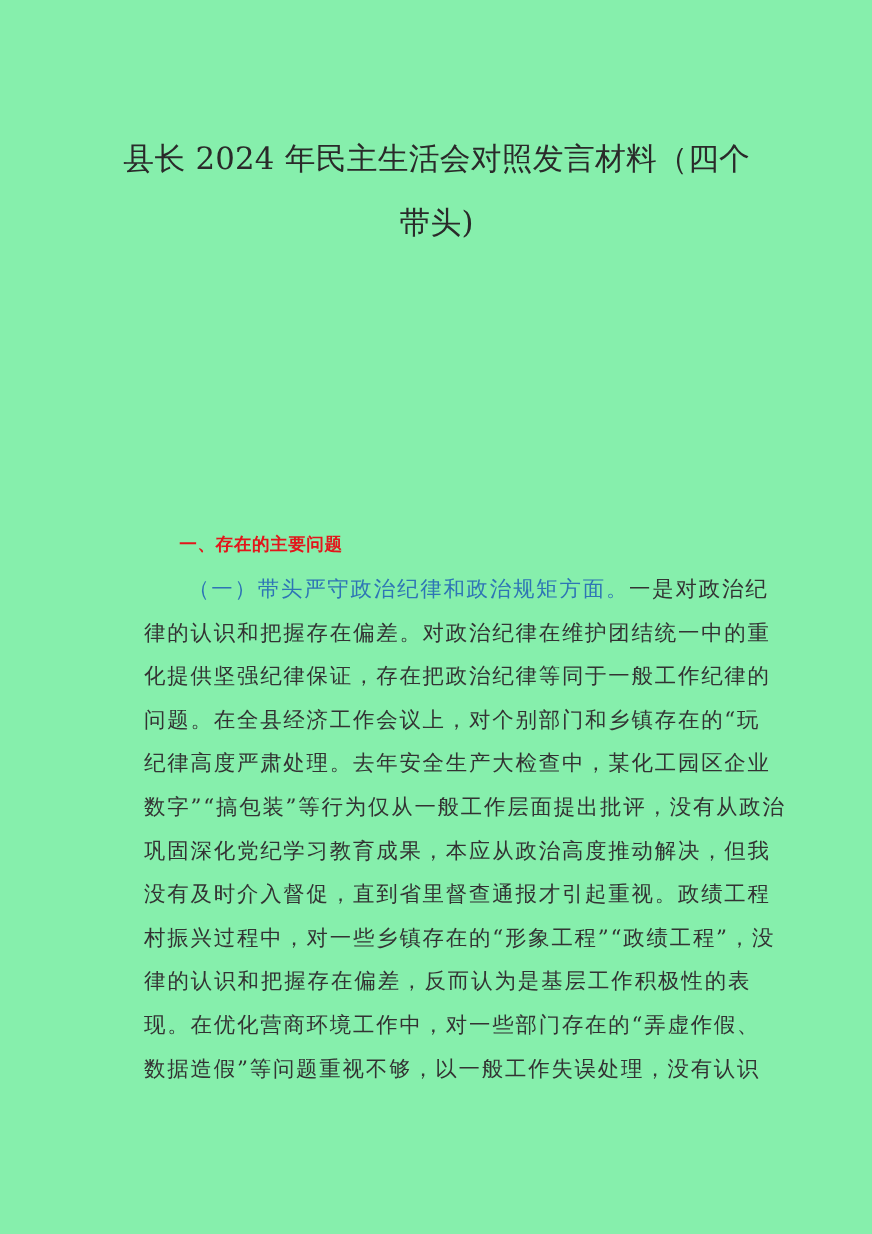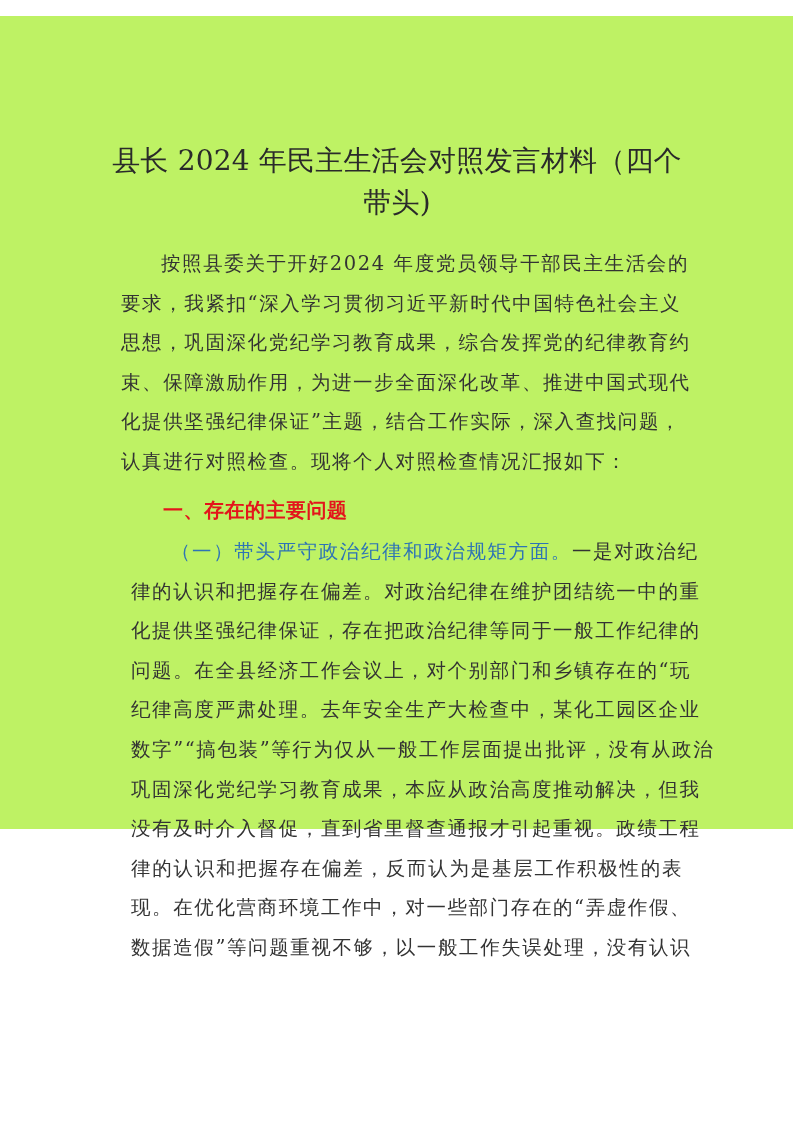--- a/index.html
+++ b/index.html
@@ -10,23 +10,23 @@
     body {
       width: 793px;
       height: 1122px;
       position: relative;
       overflow: hidden;
       font-family: "DejaVu Serif", "Liberation Serif", serif;
       color: #2b2b2b;
     }
     .page {
       position: absolute;
-      left: 0; top: 16px;
-      width: 793px; height: 813px;
-      background: #bef264;
+      left: 0; top: 0;
+      width: 793px; height: 1122px;
+      background: #86efac;
     }
     .title {
       position: absolute;
       left: 110px;
       top: 124px;
       width: 574px;
       text-align: center;
       font-size: 28px;
       line-height: 42px;
       color: #2a2a2a;
@@ -57,62 +57,55 @@
       text-align-last: left;
     }
     .indent {
       padding-left: 40px;
     }
     .intro { top: 228px; }
     .section-heading {
       position: absolute;
       left: 163px;
       top: 478px;
-      font-family: Liberation Mono, monospace;
-      font-size: 20px;
+      font-family: Liberation Sans, sans-serif;
+      font-size: 16px;
       line-height: 36px;
       color: #e3151b;
       font-weight: bold;
       letter-spacing: 0.5px;
       margin: 0;
       text-align: right;
     }
     .para1 { top: 516px; margin-left: 10px; }
     .subhead {
       color: #2e74b5;
     }
   </style>
 </head>
 <body>
 
 <div class="page">
 
   <h1 class="title">
     <span class="line" style="text-align:center;text-align-last:center;height:42px;">县长 2024 年民主生活会对照发言材料（四个</span>
-    <span class="line" style="text-align:center;text-align-last:center;height:42px;">带头)</span>
+    <span class="line" style="text-align:center;text-align-last:center;height:42px;margin-top:16px;">带头)</span>
   </h1>
 
-  <div class="body-text intro">
-    <span class="line indent">按照县委关于开好2024 年度党员领导干部民主生活会的</span>
-    <span class="line">要求，我紧扣“深入学习贯彻习近平新时代中国特色社会主义</span>
-    <span class="line">思想，巩固深化党纪学习教育成果，综合发挥党的纪律教育约</span>
-    <span class="line">束、保障激励作用，为进一步全面深化改革、推进中国式现代</span>
-    <span class="line">化提供坚强纪律保证”主题，结合工作实际，深入查找问题，</span>
-    <span class="line last">认真进行对照检查。现将个人对照检查情况汇报如下：</span>
-  </div>
 
   <h2 class="section-heading">一、存在的主要问题</h2>
 
   <div class="body-text para1">
     <span class="line indent"><span class="subhead">（一）带头严守政治纪律和政治规矩方面。</span><span>一是对政治纪</span></span>
     <span class="line">律的认识和把握存在偏差。对政治纪律在维护团结统一中的重</span>
     <span class="line">化提供坚强纪律保证，存在把政治纪律等同于一般工作纪律的</span>
     <span class="line">问题。在全县经济工作会议上，对个别部门和乡镇存在的“玩</span>
     <span class="line">纪律高度严肃处理。去年安全生产大检查中，某化工园区企业</span>
     <span class="line">数字”“搞包装”等行为仅从一般工作层面提出批评，没有从政治</span>
     <span class="line">巩固深化党纪学习教育成果，本应从政治高度推动解决，但我</span>
     <span class="line">没有及时介入督促，直到省里督查通报才引起重视。政绩工程</span>
+    <span class="line">村振兴过程中，对一些乡镇存在的“形象工程”“政绩工程”，没</span>
     <span class="line">律的认识和把握存在偏差，反而认为是基层工作积极性的表</span>
     <span class="line">现。在优化营商环境工作中，对一些部门存在的“弄虚作假、</span>
     <span class="line">数据造假”等问题重视不够，以一般工作失误处理，没有认识</span>
   </div>
 
 </div>
 
 </body></html>

